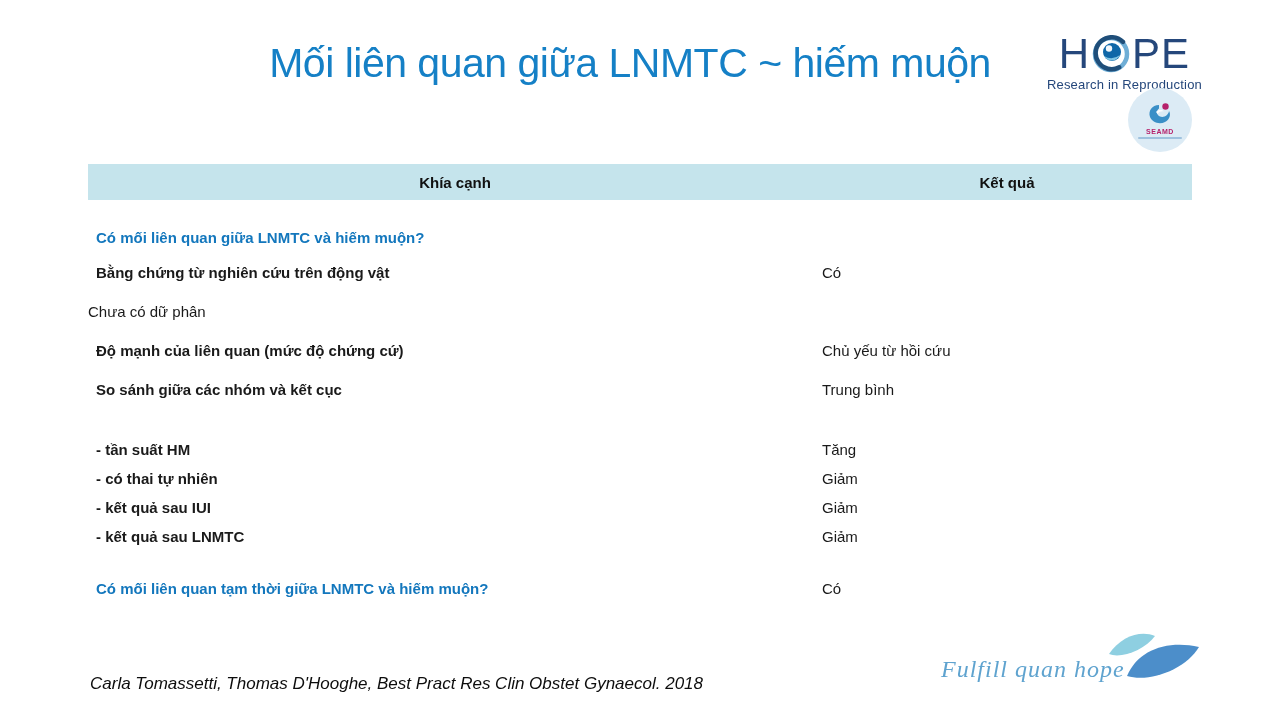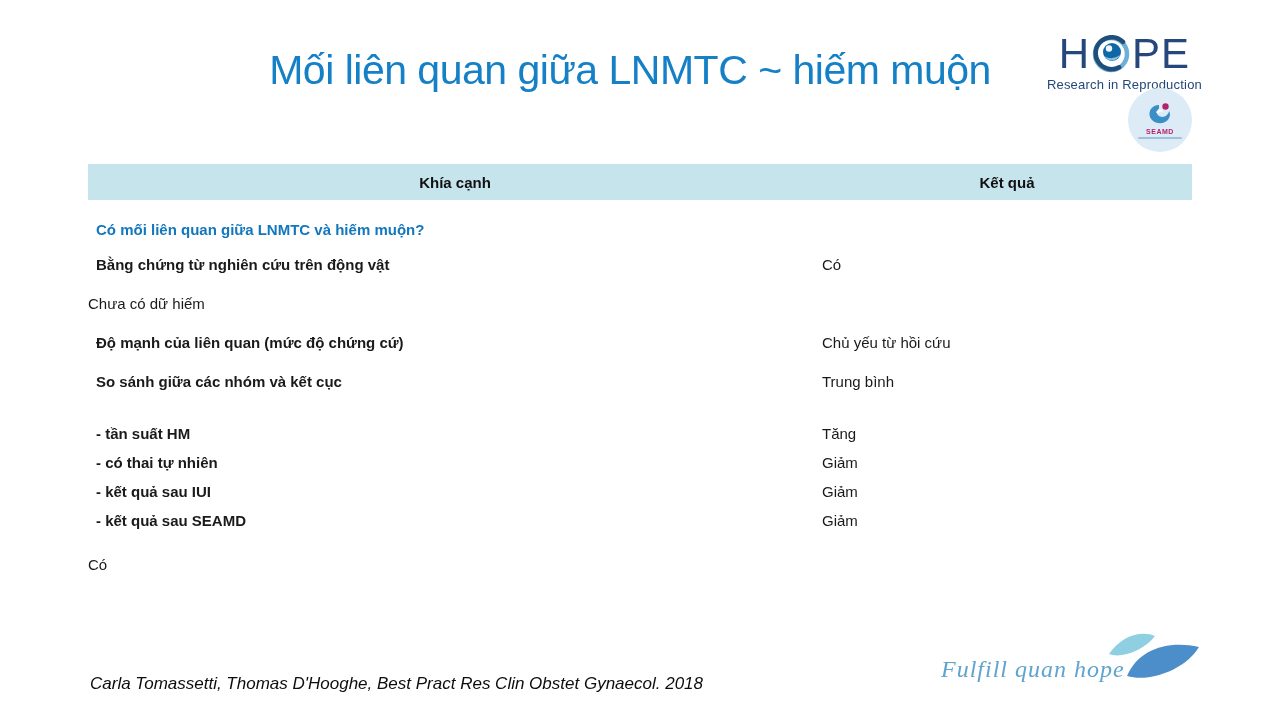--- a/index.html
+++ b/index.html
@@ -5,21 +5,21 @@
   html,body { margin:0; padding:0; background:#e8e8e8; }
   .slide {
     position:relative; width:1280px; height:720px; margin:0 auto;
     background:#ffffff; overflow:hidden;
     font-family:"Liberation Sans","DejaVu Sans",sans-serif;
     color:#1a1a1a;
   }
   
   .title {
     position:absolute; top:40px; left:0; right:20px;
-    margin:7px; text-align:center;
+    margin:0; text-align:center;
     font-size:41px; font-weight:400; letter-spacing:-0.5px;
     color:var(--accent-blue,#1580C6);
   }
   
   .hope-logo { position:absolute; top:33px; right:78px; text-align:center; }
   .hope-word {
     display:flex; align-items:center; justify-content:center; gap:1px;
     font-size:42px; font-weight:400; letter-spacing:1px;
     color:var(--navy,#25477B); line-height:1;
   }
@@ -49,21 +49,21 @@
     background:var(--header-bg,#C5E4EC);
     font-weight:bold; color:#111;
   }
   .th-aspect { width:734px; text-align:center; }
   .th-result { flex:1; text-align:center; }
   .tr { display:flex; line-height:27px; }
   .td-aspect { width:726px; padding-left:8px;font-weight:bold; }
   .td-result { flex:1; max-width:330px; }
   .tr.normal  { padding:6px 0; }
   .tr.sub     { padding:1px 0; }
-  .tr.section { padding:4px 0 2px; margin-top:12px; }
+  .tr.section { padding:4px 0 2px; margin-top:20px; }
   .tr.section .td-aspect { color:var(--section-blue,#1377BD); font-weight:bold; }
   .tr.section .td-result { color:#1a1a1a; font-weight:normal; }
   
   .citation {
     position:absolute; left:90px; top:674px;
     font-style:italic; font-size:17px; color:#0d0d0d;
   }
   .footer-brand { position:absolute; right:75px; top:630px; width:260px; height:70px; }
   .fulfill {
     position:absolute; left:-4px; top:26px;
@@ -112,21 +112,21 @@
     <div id="tbody">
         <div class="tr section">
           <div class="td-aspect">Có mối liên quan giữa LNMTC và hiếm muộn?</div>
           <div class="td-result"></div>
         </div>
         <div class="tr normal">
           <div class="td-aspect">Bằng chứng từ nghiên cứu trên động vật</div>
           <div class="td-result">Có</div>
         </div>
         <div class="tr normal">
-          <div class="td-result">Chưa có dữ hiếm</div>
+          <div class="td-result">Chưa có dữ phân</div>
         </div>
         <div class="tr normal">
           <div class="td-aspect">Độ mạnh của liên quan (mức độ chứng cứ)</div>
           <div class="td-result">Chủ yếu từ hồi cứu</div>
         </div>
         <div class="tr normal">
           <div class="td-aspect">So sánh giữa các nhóm và kết cục</div>
           <div class="td-result">Trung bình</div>
         </div>
         <div class="tr section">
@@ -138,24 +138,25 @@
         </div>
         <div class="tr sub">
           <div class="td-aspect">- có thai tự nhiên</div>
           <div class="td-result">Giảm</div>
         </div>
         <div class="tr sub">
           <div class="td-aspect">- kết quả sau IUI</div>
           <div class="td-result">Giảm</div>
         </div>
         <div class="tr sub">
-          <div class="td-aspect">- kết quả sau SEAMD</div>
+          <div class="td-aspect">- kết quả sau LNMTC</div>
           <div class="td-result">Giảm</div>
         </div>
         <div class="tr section">
+          <div class="td-aspect">Có mối liên quan tạm thời giữa LNMTC và hiếm muộn?</div>
           <div class="td-result">Có</div>
         </div>
       </div>
   </div>
 
   <div class="citation">Carla Tomassetti, Thomas D'Hooghe, Best Pract Res Clin Obstet Gynaecol. 2018</div>
 
   <div class="footer-brand">
     <span class="fulfill">Fulfill quan hope</span>
     <svg class="leaves" width="100" height="52" viewBox="0 0 100 52">

